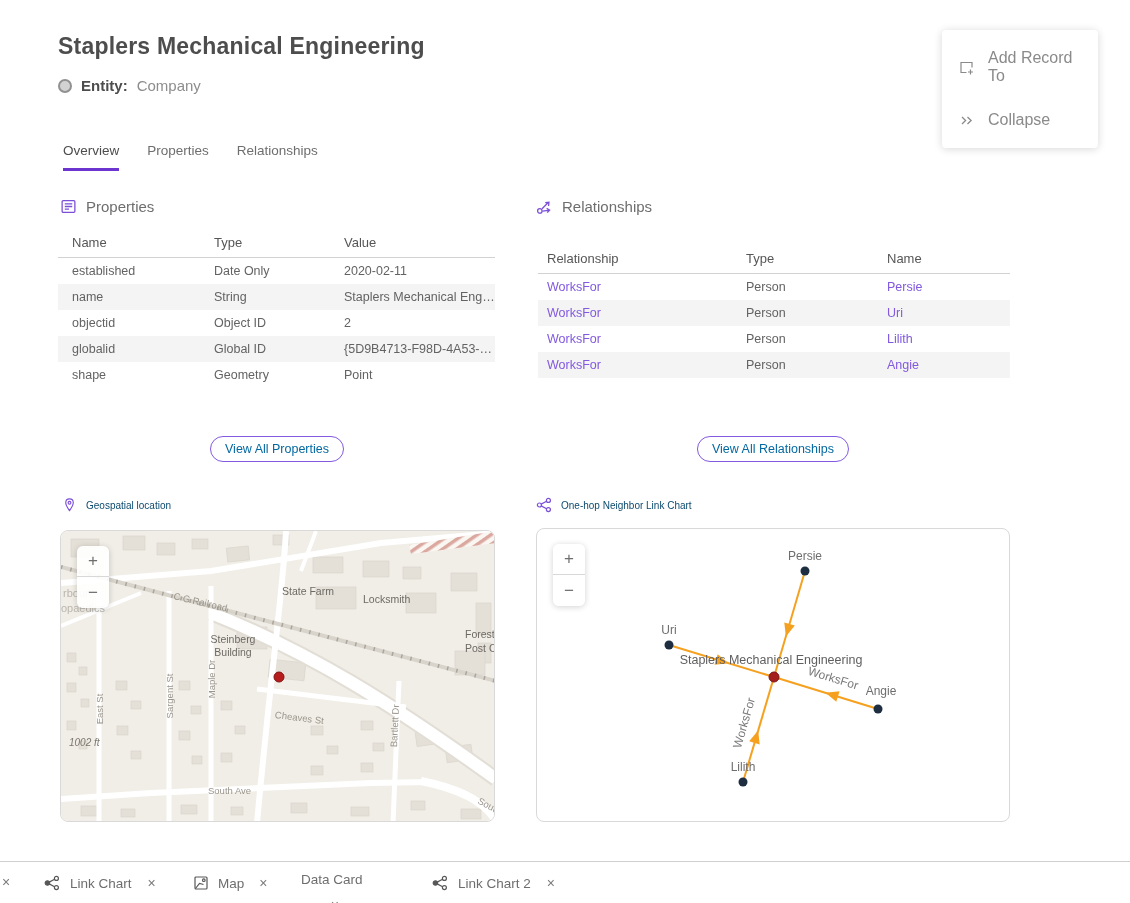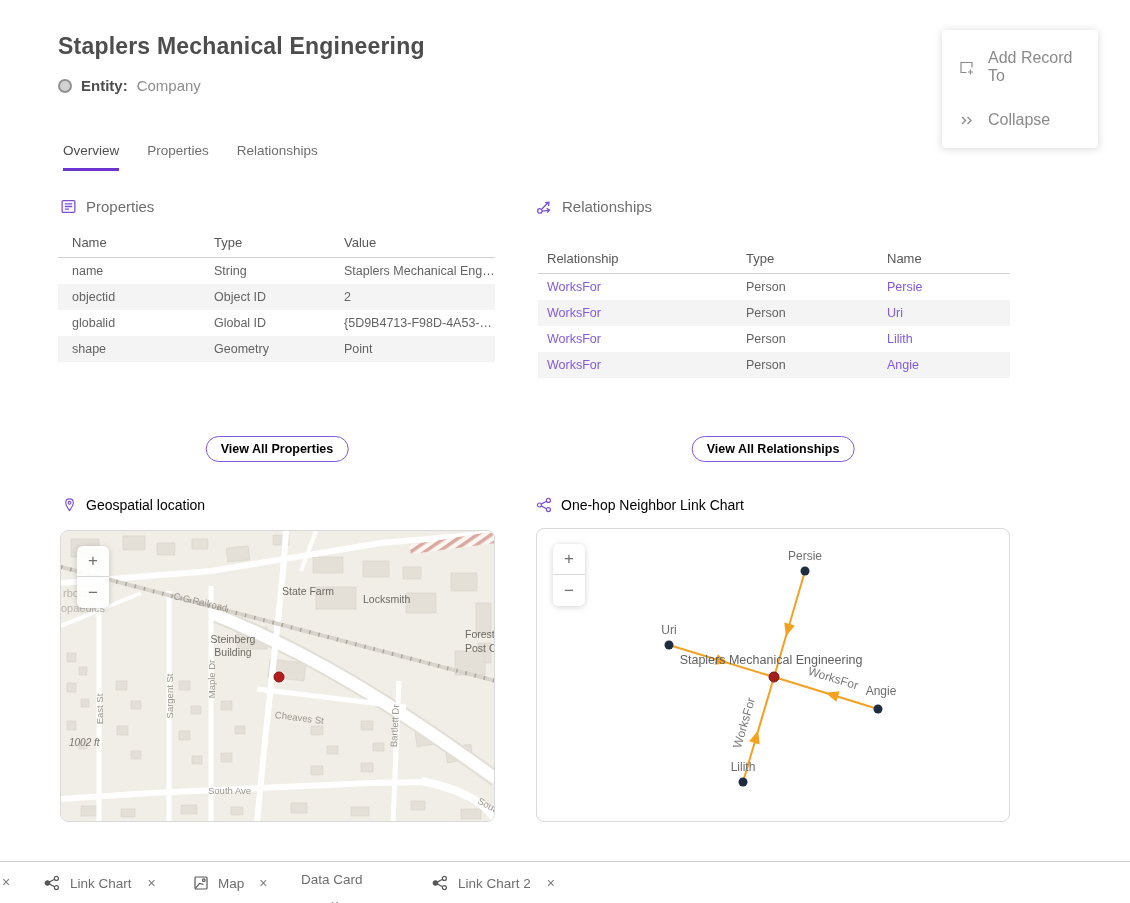--- a/index.html
+++ b/index.html
@@ -23,40 +23,40 @@
   .menu-item svg { color:#8a8a8a; flex:0 0 auto; }
 
   
   .tabs { left:63px; top:143px; display:flex; gap:28px; font-size:13.5px; }
   .tab { padding-bottom:10px; color:#6e6e6e; border-bottom:3px solid transparent; cursor:pointer; }
   .tab.active { color:#4d4d4d; border-bottom-color:#6d35d0; }
 
   
   .sec-head { display:flex; align-items:center; gap:9px; font-size:15px; color:#6e6e6e; }
   .sec-head svg { color:#7b4fd8; }
-  .sec-head.small { font-size:14px; color:#000000; }
+  .sec-head.small { font-size:10px; color:#0c4a6e; }
 
   
   table { border-collapse:collapse; table-layout:fixed; font-size:12.5px; }
   th { text-align:left; font-weight:400; color:#565656; font-size:13px; padding:7px 6px 7px 14px;
     border-bottom:1px solid #d2d2d2; }
   td { padding:6px 6px 6px 14px; color:#636363; }
   tbody tr:nth-child(even) { background:#f4f4f4; }
   .tbl-props { left:58px; top:228px; width:437px; }
   .tbl-props col.c1{width:142px} .tbl-props col.c2{width:130px} .tbl-props col.c3{width:165px}
   .tbl-rels { left:538px; top:244px; width:472px; }
   .tbl-rels col.c1{width:199px} .tbl-rels col.c2{width:141px} .tbl-rels col.c3{width:132px}
   .tbl-rels th, .tbl-rels td { padding-left:9px; }
   td.lnk { color:#8259df; cursor:pointer; }
   td.trunc { white-space:nowrap; overflow:hidden; }
 
   
-  .pill { position:absolute; transform:translateX(-50%); top:436px; background:#fff; color:#000000;
+  .pill { position:absolute; transform:translateX(-50%); top:436px; background:#fff; color:#0369a1;
     border:1px solid #8259df; border-radius:14px; font-size:12.5px; padding:5px 14px;
-    font-family:inherit; cursor:pointer;font-weight:bold; }
+    font-family:inherit; cursor:pointer; }
 
   
   .card { border:1px solid #d9d9d9; border-radius:8px; background:#fff; overflow:hidden; }
   .map-card  { left:60px;  top:530px; width:435px; height:292px; }
   .chart-card{ left:536px; top:528px; width:474px; height:294px; }
 
   .zoomctl { position:absolute; left:16px; top:15px; width:32px; background:rgba(255,255,255,.92);
     border-radius:6px; box-shadow:0 1px 6px rgba(0,0,0,.18); z-index:5; }
   .zoomctl .zbtn { width:32px; height:31px; display:flex; align-items:center; justify-content:center;
     font-size:17px; color:#6e6e6e; cursor:pointer; }
@@ -129,20 +129,25 @@
       <col class="c3">
     </colgroup>
   <thead>
       <tr>
     <th>Name</th>
     <th>Type</th>
     <th>Value</th>
   </tr>
     </thead>
   <tbody>
+    <tr>
+      <td>established</td>
+      <td>Date Only</td>
+      <td class="trunc">2020-02-11</td>
+    </tr>
     <tr>
       <td>name</td>
       <td>String</td>
       <td class="trunc">Staplers Mechanical Eng…</td>
     </tr>
     <tr>
       <td>objectid</td>
       <td>Object ID</td>
       <td class="trunc">2</td>
     </tr>

